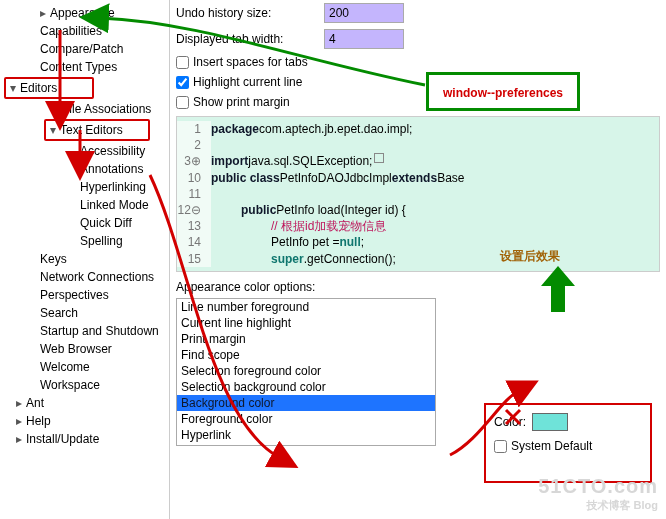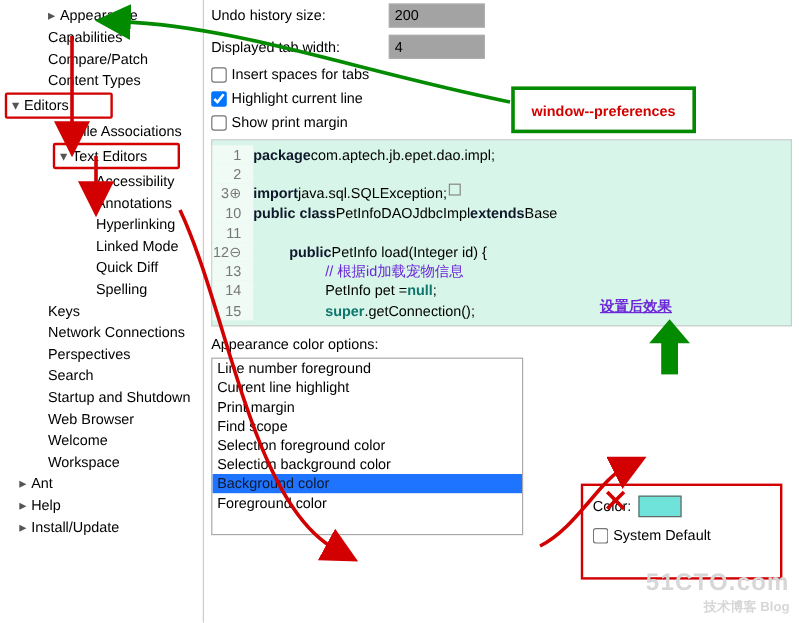--- a/index.html
+++ b/index.html
@@ -8,43 +8,43 @@
 .tree-pane{width:170px;border-right:1px solid #ccc;padding:4px 0;overflow:hidden}
 .tree-item{padding:2px 4px;white-space:nowrap;cursor:pointer;color:#000}
 .tree-item.top{padding-left:16px}
 .tree-item.l1{padding-left:40px}
 .tree-item.l2{padding-left:62px}
 .redbox{border:2px solid #d20000;border-radius:2px;margin:1px 4px}
 .caret{display:inline-block;width:10px;color:#555}
 .right-pane{flex:1;display:flex;flex-direction:column;padding:0 6px 6px 6px;position:relative}
 .row{display:flex;align-items:center;padding:3px 0}
 .lbl{width:148px}
-.field{border:1px solid #aaa;padding:2px 4px;width:80px;background:#a3a3a3}
+.field{border:1px solid #aaa;padding:2px 4px;width:80px;background:#c4b5fd}
 .ck{margin-right:4px}
 .code-block{background:#d7f5e9;border:1px solid #ccc;padding:4px 0;margin-top:4px;font-family:Consolas,monospace;line-height:1.35}
 .code-line{display:flex}
 .ln{width:34px;text-align:right;color:#777;padding-right:10px;background:#f1fbf6}
 .kw{color:#0f172a;font-weight:bold}
 .kw2{color:#0f766e;font-weight:bold}
-.cmt{color:#6d28d9}
+.cmt{color:#be185d}
 .txt{color:#000}
 .opts-label{margin-top:8px;margin-bottom:2px}
 .listbox{border:1px solid #aaa;height:148px;overflow:hidden;width:260px}
 .listbox .li{padding:1px 4px;cursor:pointer}
 .listbox .sel{background:#1e74ff;color:#0f172a}
 .color-panel{position:absolute;right:14px;bottom:36px;width:168px;height:80px;border:2px solid #d20000;padding:8px}
 .color-row{display:flex;align-items:center;gap:6px}
 .swatch{width:36px;height:18px;border:1px solid #666;background:#6fe3d9}
 .sysd{margin-top:8px;display:flex;align-items:center;gap:4px}
 .wm{position:absolute;right:8px;bottom:6px;color:#d7d7d7;font-weight:bold;text-align:right}
 .wm .big{font-size:20px;letter-spacing:1px}
 .wm .sm{font-size:11px}
 .callout{position:absolute;border:3px solid #038b00;padding:6px 14px;background:#fff}
 .callout.red{color:#d20000;font:bold 18px Georgia,serif}
-.red-note{position:absolute;color:#6d28d9;font:bold 16px "SimSun",serif;text-decoration:underline}
+.red-note{position:absolute;color:#a16207;font:bold 16px "SimSun",serif;}
 .big-arrow-up{position:absolute;width:24px;height:40px;pointer-events:none}
 .big-arrow-up::before{content:"";position:absolute;left:5px;top:12px;width:14px;height:28px;background:#038b00}
 .big-arrow-up::after{content:"";position:absolute;left:-5px;top:-6px;border-left:17px solid transparent;border-right:17px solid transparent;border-bottom:20px solid #038b00}
 svg.overlay{position:absolute;inset:0;width:666px;height:519px;pointer-events:none}
 .section-title{font-weight:normal}
 .bottom-wrap{display:flex;gap:8px;margin-top:2px}
 </style>
 </head>
 <body>
 
@@ -153,20 +153,21 @@
     <div class="bottom-wrap">
       <div class="listbox">
         <div class="li">Line number foreground</div>
         <div class="li">Current line highlight</div>
         <div class="li">Print margin</div>
         <div class="li">Find scope</div>
         <div class="li">Selection foreground color</div>
         <div class="li">Selection background color</div>
         <div class="li sel">Background color</div>
         <div class="li">Foreground color</div>
+        <div class="li">Hyperlink</div>
       </div>
     </div>
 
     <div class="color-panel">
       <div class="color-row">
         <span>Color:</span>
         <button class="swatch"></button>
       </div>
       <div class="sysd">
         <input type="checkbox" style="">

